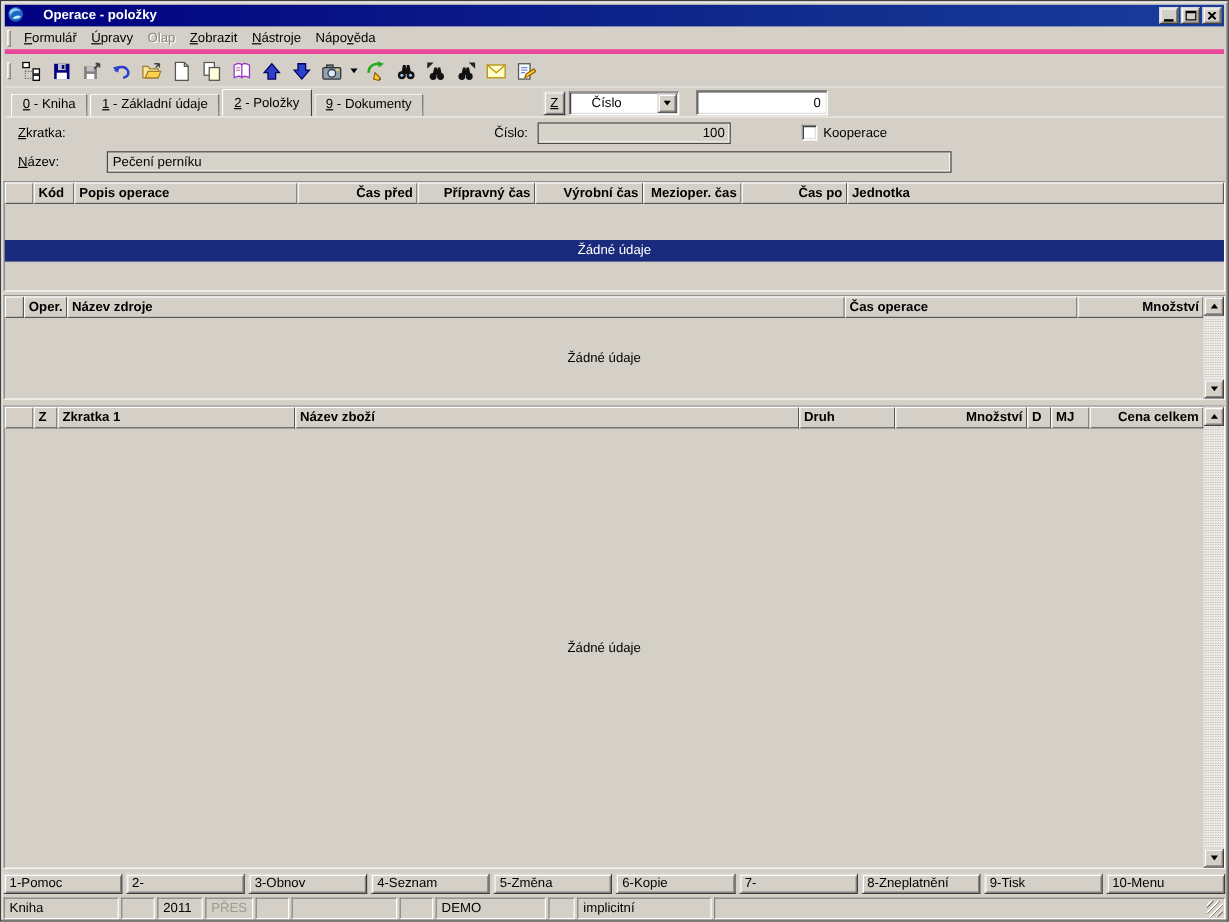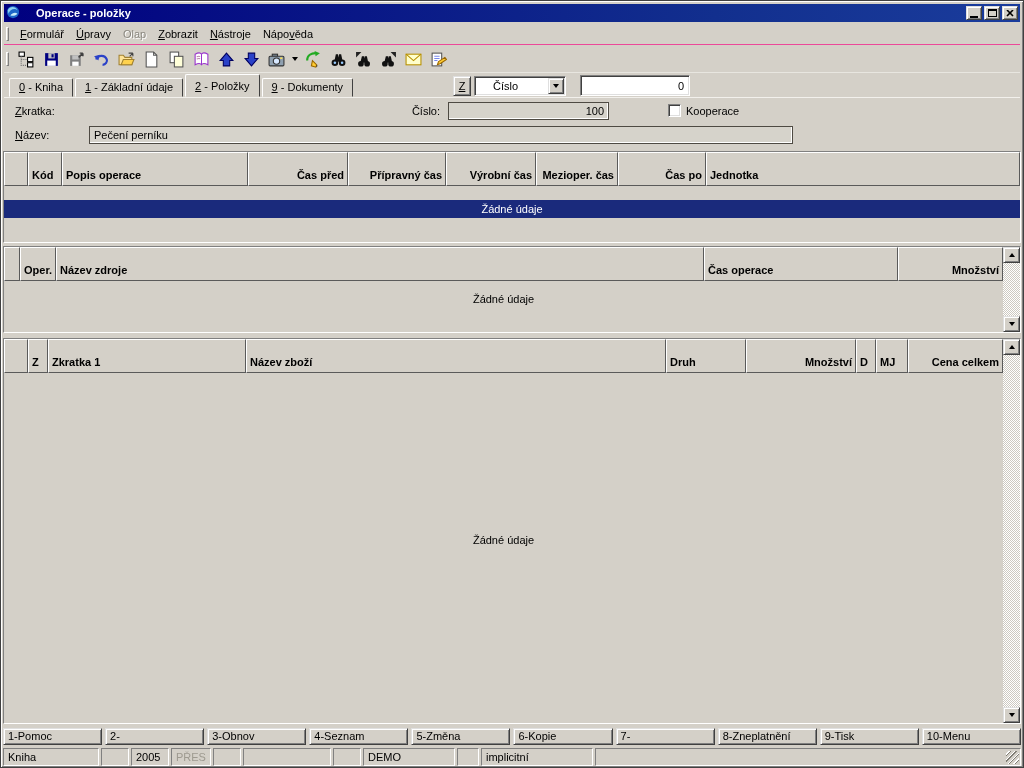--- a/index.html
+++ b/index.html
@@ -28,21 +28,21 @@
     border: 1px solid; border-color: #dfdfdf #404040 #404040 #dfdfdf;
     box-shadow: inset 1px 1px 0 #fff, inset -1px -1px 0 #808080;
   }
   .winbtn { width: 16px; height: 14px; margin-left: 2px; display: flex; align-items: center; justify-content: center; }
   .glyph-min { width: 8px; height: 2px; background: #000; margin-top: 7px; }
   .glyph-max { width: 9px; height: 8px; border: 1px solid #000; border-top: 2px solid #000; }
   
   .menubar {
     position: absolute; top: 22px; left: 3px; right: 3px; height: 22px;
     display: flex; align-items: center;
-    border-bottom: 1px solid #ec4899;
+    border-bottom: 4px solid #ec4899;
   }
   .grip { width: 3px; height: 14px; border: 1px solid; border-color: #fff #808080 #808080 #fff; margin: 0 5px 0 2px; }
   .menu-item { padding: 3px 6px; white-space: nowrap; }
   .menu-item u { text-decoration: underline; }
   .menu-item.disabled { color: #8a877f; text-shadow: 1px 1px 0 #fff; }
   
   .toolbar {
     position: absolute; top: 45px; left: 3px; right: 3px; height: 27px;
     display: flex; align-items: center;
     border-bottom: 1px solid #e8e6e0;
@@ -93,21 +93,21 @@
     position: absolute; left: 2px; right: 2px;
     border: 1px solid; border-color: #808080 #fff #fff #808080;
     background: #d4d0c8; display: flex;
   }
   #grid1 { top: 150px; height: 92px; }
   #grid2 { top: 245px; height: 87px; }
   #grid3 { top: 337px; height: 386px; }
   .grid-main { flex: 1; display: flex; flex-direction: column; min-width: 0; }
   .grid-header { display: flex; height: 18px; flex: none; }
   .hcell {
-    background: #d4d0c8; font-weight: bold; padding: 16px 3px;
+    background: #d4d0c8; font-weight: bold; padding: 2px 3px;
     border: 1px solid; border-color: #fff #5a5a5a #5a5a5a #fff;
     white-space: nowrap; overflow: hidden; flex: none;
   }
   .hcell.r { text-align: right; }
   .grid-body { position: relative; flex: 1; }
   .empty-center { position: absolute; inset: 0; display: flex; align-items: center; justify-content: center; }
   .empty-band { position: absolute; top: 30px; left: 0; right: 0; height: 18px;
     background: #1a2a7c; color: #fff; text-align: center; line-height: 18px; }
   .g1c0{width:24px}.g1c1{width:34px}.g1c2{width:186px}.g1c3{width:100px}.g1c4{width:98px}
   .g1c5{width:90px}.g1c6{width:82px}.g1c7{width:88px}.g1c8{flex:1 1 auto}
@@ -408,21 +408,21 @@
     <span class="fkey btn3d">6-Kopie</span>
     <span class="fkey btn3d">7-</span>
     <span class="fkey btn3d">8-Zneplatnění</span>
     <span class="fkey btn3d">9-Tisk</span>
     <span class="fkey btn3d">10-Menu</span>
   </div>
 
   <div class="statusbar">
     <span class="spanel">Kniha</span>
     <span class="spanel"></span>
-    <span class="spanel">2005</span>
+    <span class="spanel">2011</span>
     <span class="spanel dim">PŘES</span>
     <span class="spanel"></span>
     <span class="spanel"></span>
     <span class="spanel"></span>
     <span class="spanel">DEMO</span>
     <span class="spanel"></span>
     <span class="spanel">implicitní</span>
     <span class="spanel"><span></span><span class="grip-corner"></span></span>
   </div>
 

